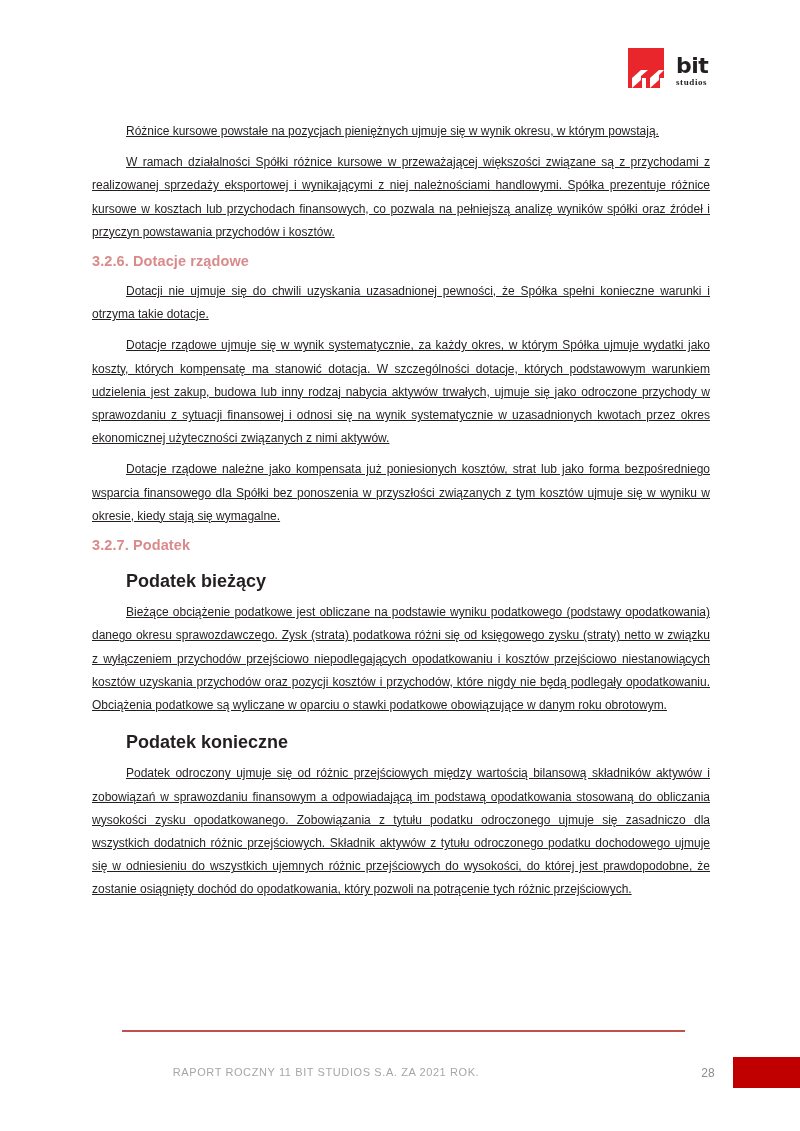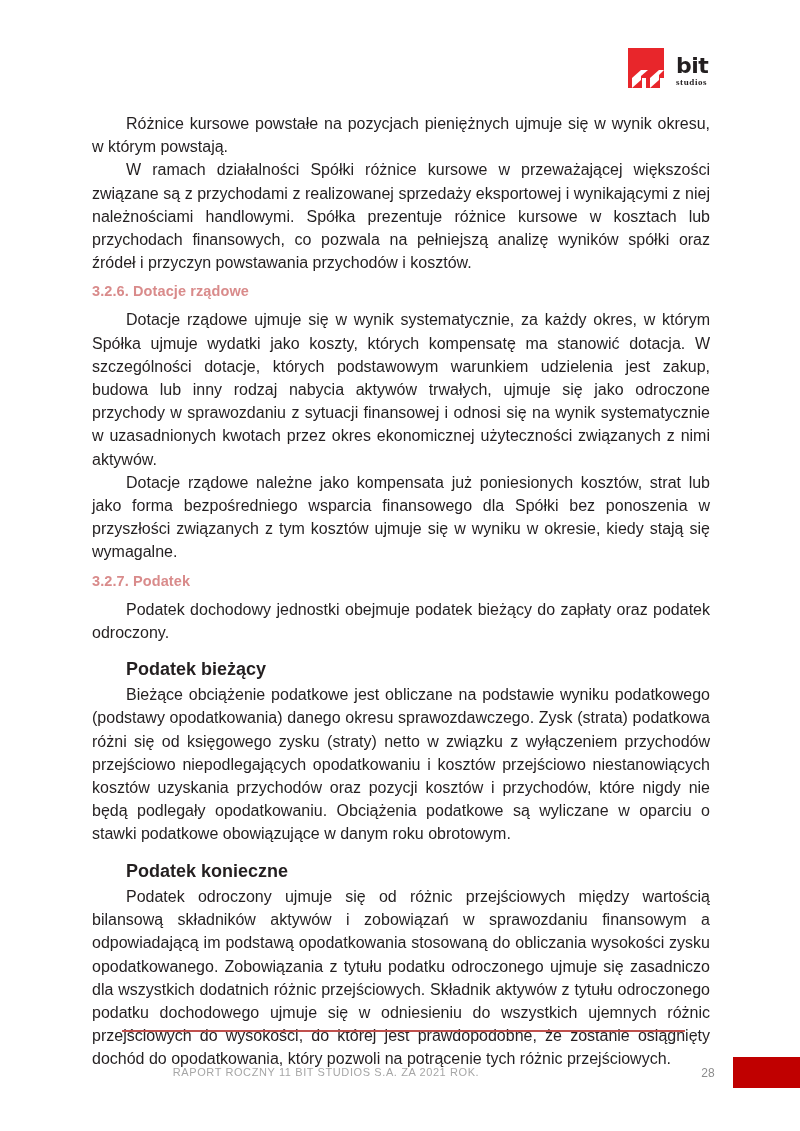--- a/index.html
+++ b/index.html
@@ -69,28 +69,29 @@
 
   
   .content {
     position: absolute;
     left: 92px;
     top: 112px;
     width: 618px;
   }
 
   p.body-text {
-    margin: 0 0 0 0;
-    font-family: "Liberation Sans", sans-serif;
-    font-size: 16px;
+    margin: 8px 0 0 0;
+    font-family: "Liberation Sans", sans-serif;
+    font-size: 12px;
     line-height: 23.2px;
     text-align: justify;
     text-indent: 34px;
     color: #231f20;
     hyphens: none;
+    text-decoration: underline;
   }
 
   h2.section-heading {
     margin: 6px 0 6px 0;
     font-family: "Liberation Sans", sans-serif;
     font-size: 14.5px;
     font-weight: bold;
     line-height: 22px;
     color: #d98b8b;
     letter-spacing: 0.1px;
@@ -170,26 +171,26 @@
     </div>
   </div>
 
   <div class="content">
 
     <p class="body-text">Różnice kursowe powstałe na pozycjach pieniężnych ujmuje się w wynik okresu, w którym powstają.</p>
     <p class="body-text">W ramach działalności Spółki różnice kursowe w przeważającej większości związane są z przychodami z realizowanej sprzedaży eksportowej i wynikającymi z niej należnościami handlowymi. Spółka prezentuje różnice kursowe w kosztach lub przychodach finansowych, co pozwala na pełniejszą analizę wyników spółki oraz źródeł i przyczyn powstawania przychodów i kosztów.</p>
 
     <h2 class="section-heading">3.2.6. Dotacje rządowe</h2>
 
+    <p class="body-text">Dotacji nie ujmuje się do chwili uzyskania uzasadnionej pewności, że Spółka spełni konieczne warunki i otrzyma takie dotacje.</p>
     <p class="body-text">Dotacje rządowe ujmuje się w wynik systematycznie, za każdy okres, w którym Spółka ujmuje wydatki jako koszty, których kompensatę ma stanowić dotacja. W szczególności dotacje, których podstawowym warunkiem udzielenia jest zakup, budowa lub inny rodzaj nabycia aktywów trwałych, ujmuje się jako odroczone przychody w sprawozdaniu z sytuacji finansowej i odnosi się na wynik systematycznie w uzasadnionych kwotach przez okres ekonomicznej użyteczności związanych z nimi aktywów.</p>
     <p class="body-text">Dotacje rządowe należne jako kompensata już poniesionych kosztów, strat lub jako forma bezpośredniego wsparcia finansowego dla Spółki bez ponoszenia w przyszłości związanych z tym kosztów ujmuje się w wyniku w okresie, kiedy stają się wymagalne.</p>
 
     <h2 class="section-heading">3.2.7. Podatek</h2>
 
-    <p class="body-text">Podatek dochodowy jednostki obejmuje podatek bieżący do zapłaty oraz podatek odroczony.</p>
 
     <h3 class="sub-heading">Podatek bieżący</h3>
 
     <p class="body-text">Bieżące obciążenie podatkowe jest obliczane na podstawie wyniku podatkowego (podstawy opodatkowania) danego okresu sprawozdawczego. Zysk (strata) podatkowa różni się od księgowego zysku (straty) netto w związku z wyłączeniem przychodów przejściowo niepodlegających opodatkowaniu i kosztów przejściowo niestanowiących kosztów uzyskania przychodów oraz pozycji kosztów i przychodów, które nigdy nie będą podlegały opodatkowaniu. Obciążenia podatkowe są wyliczane w oparciu o stawki podatkowe obowiązujące w danym roku obrotowym.</p>
 
     <h3 class="sub-heading">Podatek konieczne</h3>
 
     <p class="body-text">Podatek odroczony ujmuje się od różnic przejściowych między wartością bilansową składników aktywów i zobowiązań w sprawozdaniu finansowym a odpowiadającą im podstawą opodatkowania stosowaną do obliczania wysokości zysku opodatkowanego. Zobowiązania z tytułu podatku odroczonego ujmuje się zasadniczo dla wszystkich dodatnich różnic przejściowych. Składnik aktywów z tytułu odroczonego podatku dochodowego ujmuje się w odniesieniu do wszystkich ujemnych różnic przejściowych do wysokości, do której jest prawdopodobne, że zostanie osiągnięty dochód do opodatkowania, który pozwoli na potrącenie tych różnic przejściowych.</p>
 
   </div>

